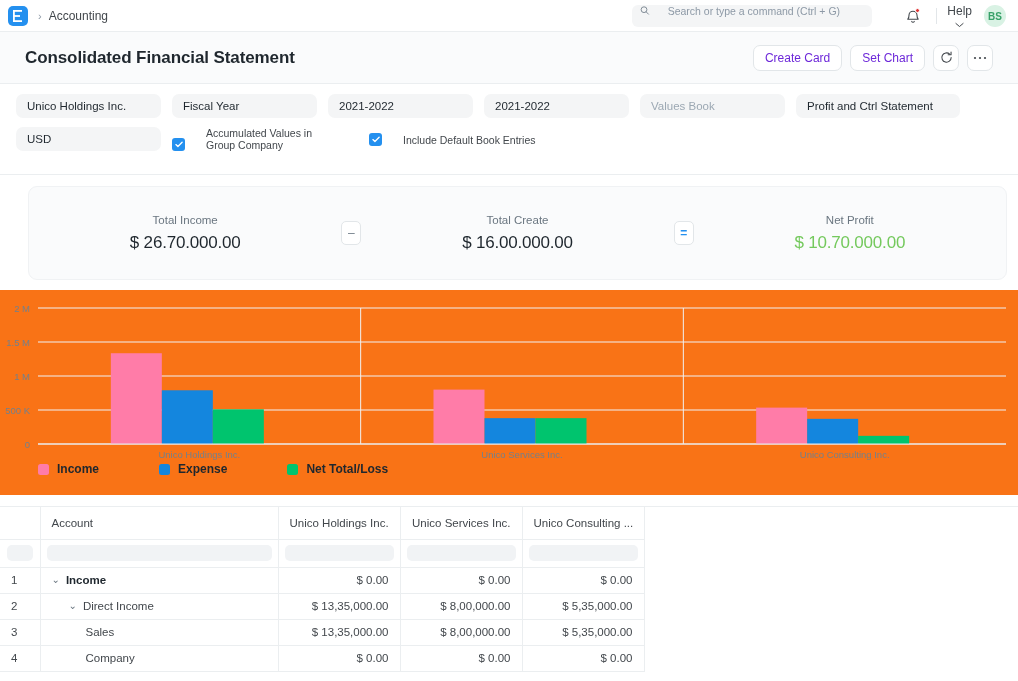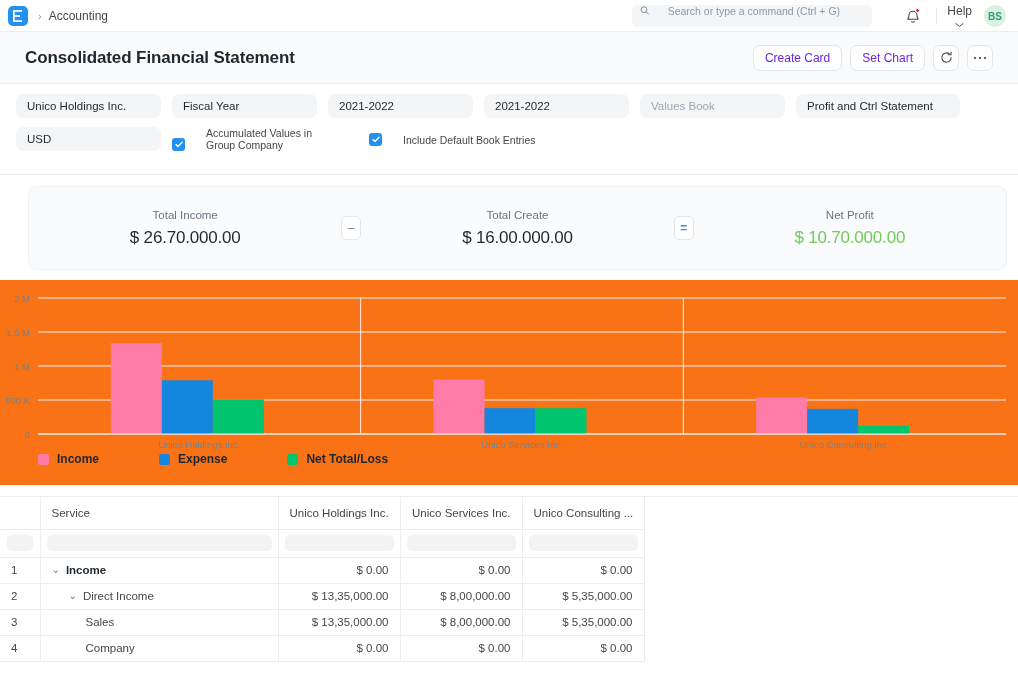--- a/index.html
+++ b/index.html
@@ -117,21 +117,21 @@
     flex: 0 0 auto;
   }
   .check-label { font-size: 10.5px; color: #42474c; line-height: 1.15; max-width: 130px; }
 
   
   .summary-shell { padding: 11px 11px 10px 11px; background: #fff; }
   .summary-card {
     background: #fafbfc;
     border: 1px solid #f0f2f4;
     border-radius: 9px;
-    height: 84px;
+    height: 94px;
     display: flex; align-items: center; margin-left: 17px;
   }
   .sum-cell { flex: 1 1 0; text-align: center; }
   .sum-label { font-size: 11.5px; color: #6a7680; margin-bottom: 7px; }
   .sum-value { font-size: 17px; font-weight: 400; color: #1f272e; letter-spacing: -0.2px; }
   .sum-value.positive { color: #74c95d; }
   .op-btn {
     width: 20px; height: 24px;
     background: #ffffff; border: 1px solid #e2e6e9; border-radius: 5px;
     display: flex; align-items: center; justify-content: center;
@@ -345,21 +345,21 @@
     <colgroup>
       <col class="col-idx">
         <col class="col-acct">
         <col class="col-num">
         <col class="col-num">
         <col class="col-num">
     </colgroup>
     <thead>
       <tr>
         <th></th>
-        <th>Service</th>
+        <th>Account</th>
         <th class="num">Unico Holdings Inc.</th>
         <th class="num">Unico Services Inc.</th>
         <th class="num">Unico Consulting ...</th>
       </tr>
       <tr>
         <td class="filter-cell">
             <div class="filter-pill sm"></div>
           </td>
         <td class="filter-cell">
             <div class="filter-pill"></div>

